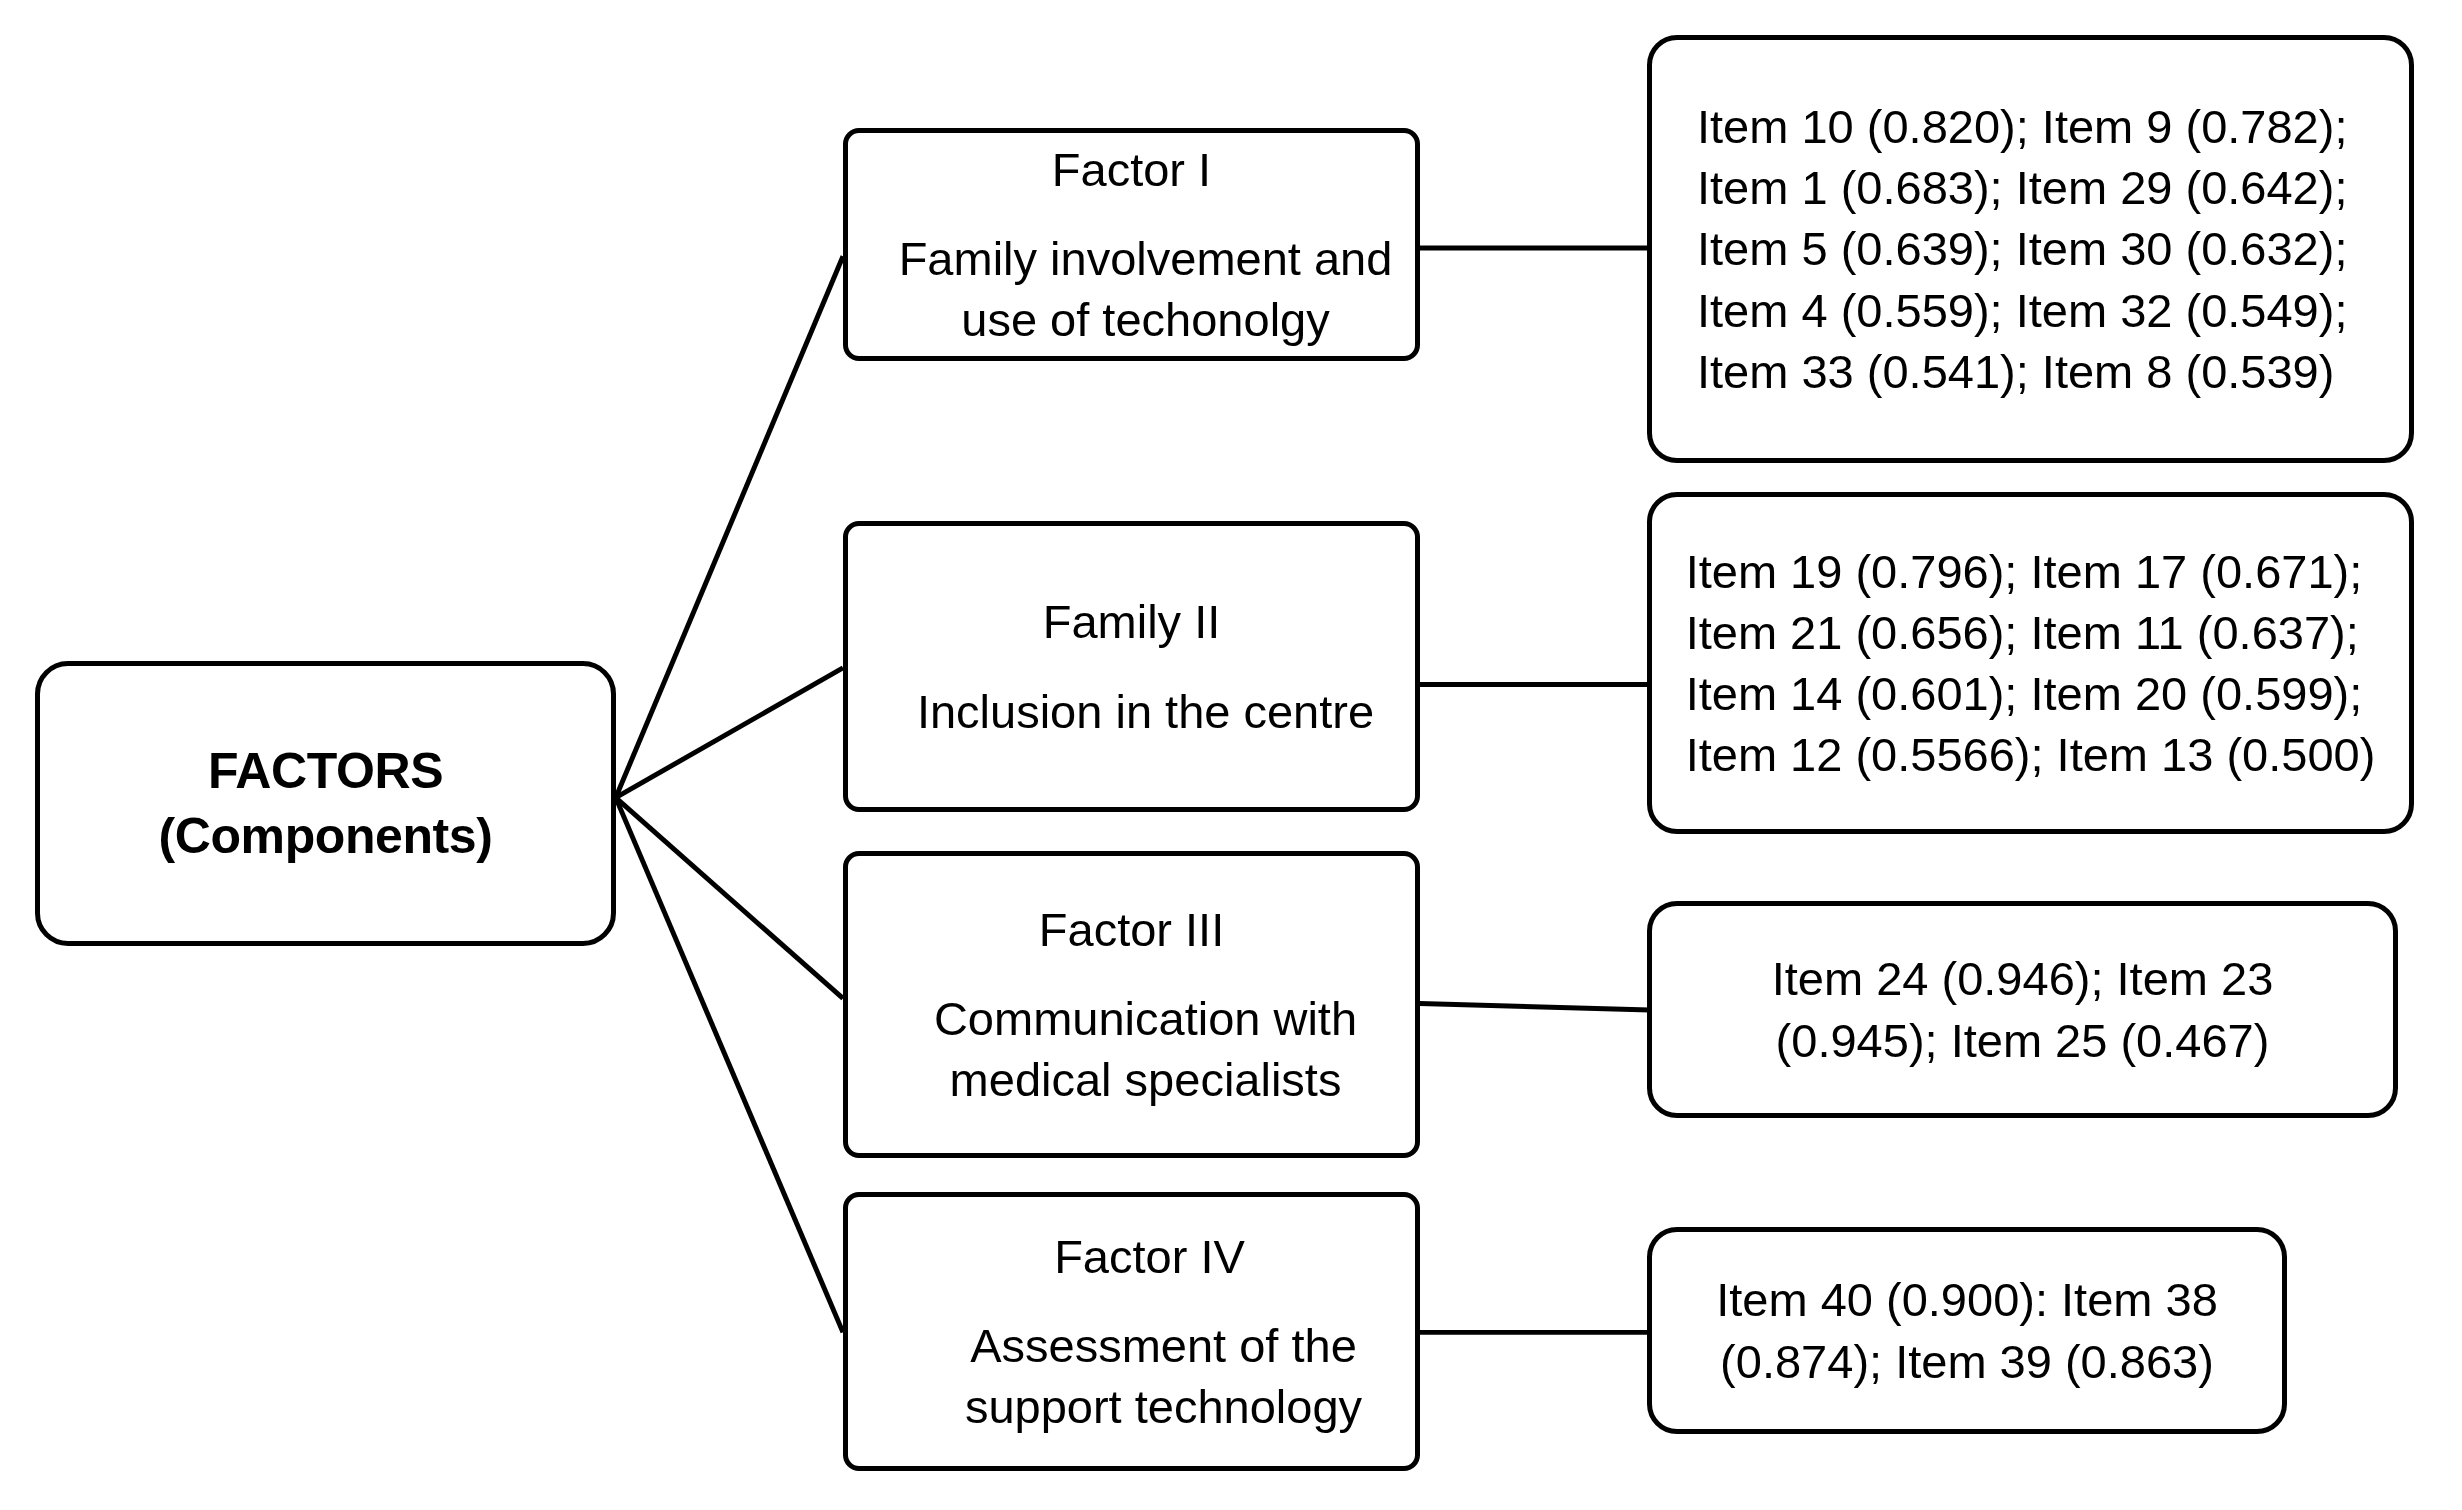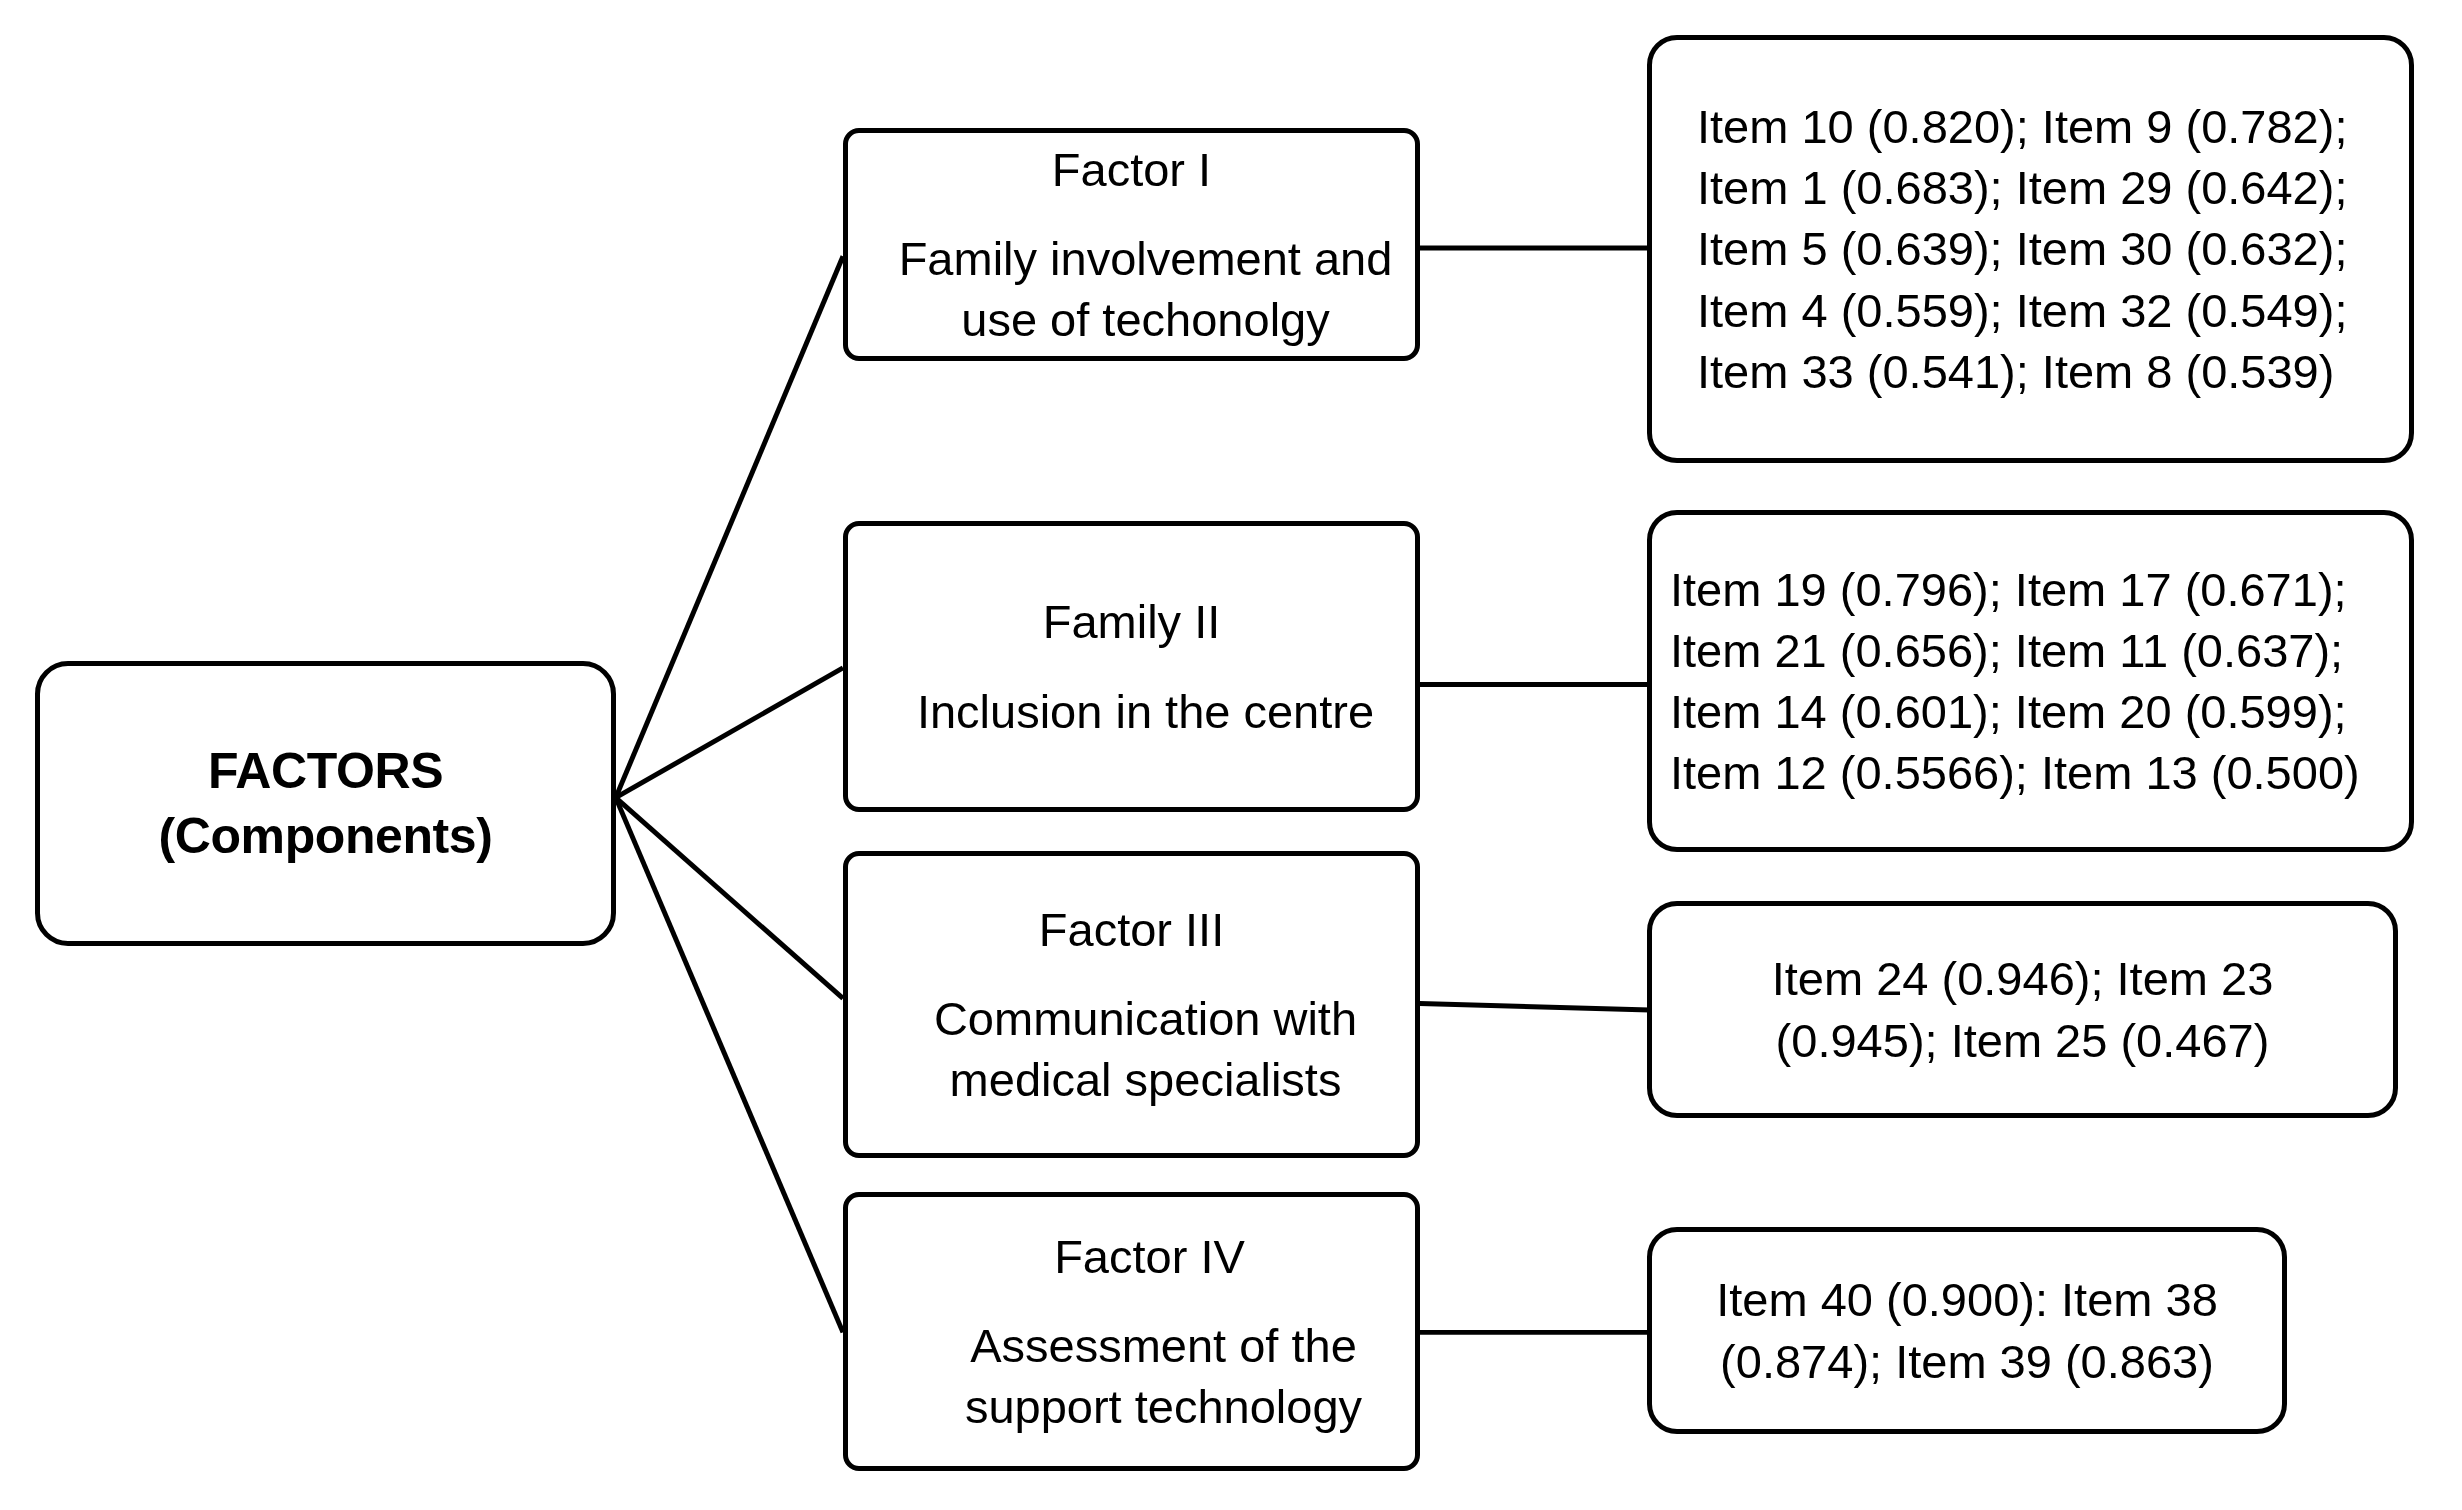--- a/index.html
+++ b/index.html
@@ -79,25 +79,25 @@
   }
   #items-node-1 {
     top: 35px;
     width: 767px;
     height: 428px;
     text-align: left;
     align-items: flex-start;
     padding-left: 45px;
   }
   #items-node-2 {
-    top: 510px;
+    top: 492px;
     width: 767px;
     height: 342px;
     text-align: left;
-    align-items: flex-start;
+    align-items: center;
   }
   #items-node-3 {
     top: 901px;
     width: 751px;
     height: 217px;
   }
   #items-node-4 {
     top: 1227px;
     width: 640px;
     height: 207px;

